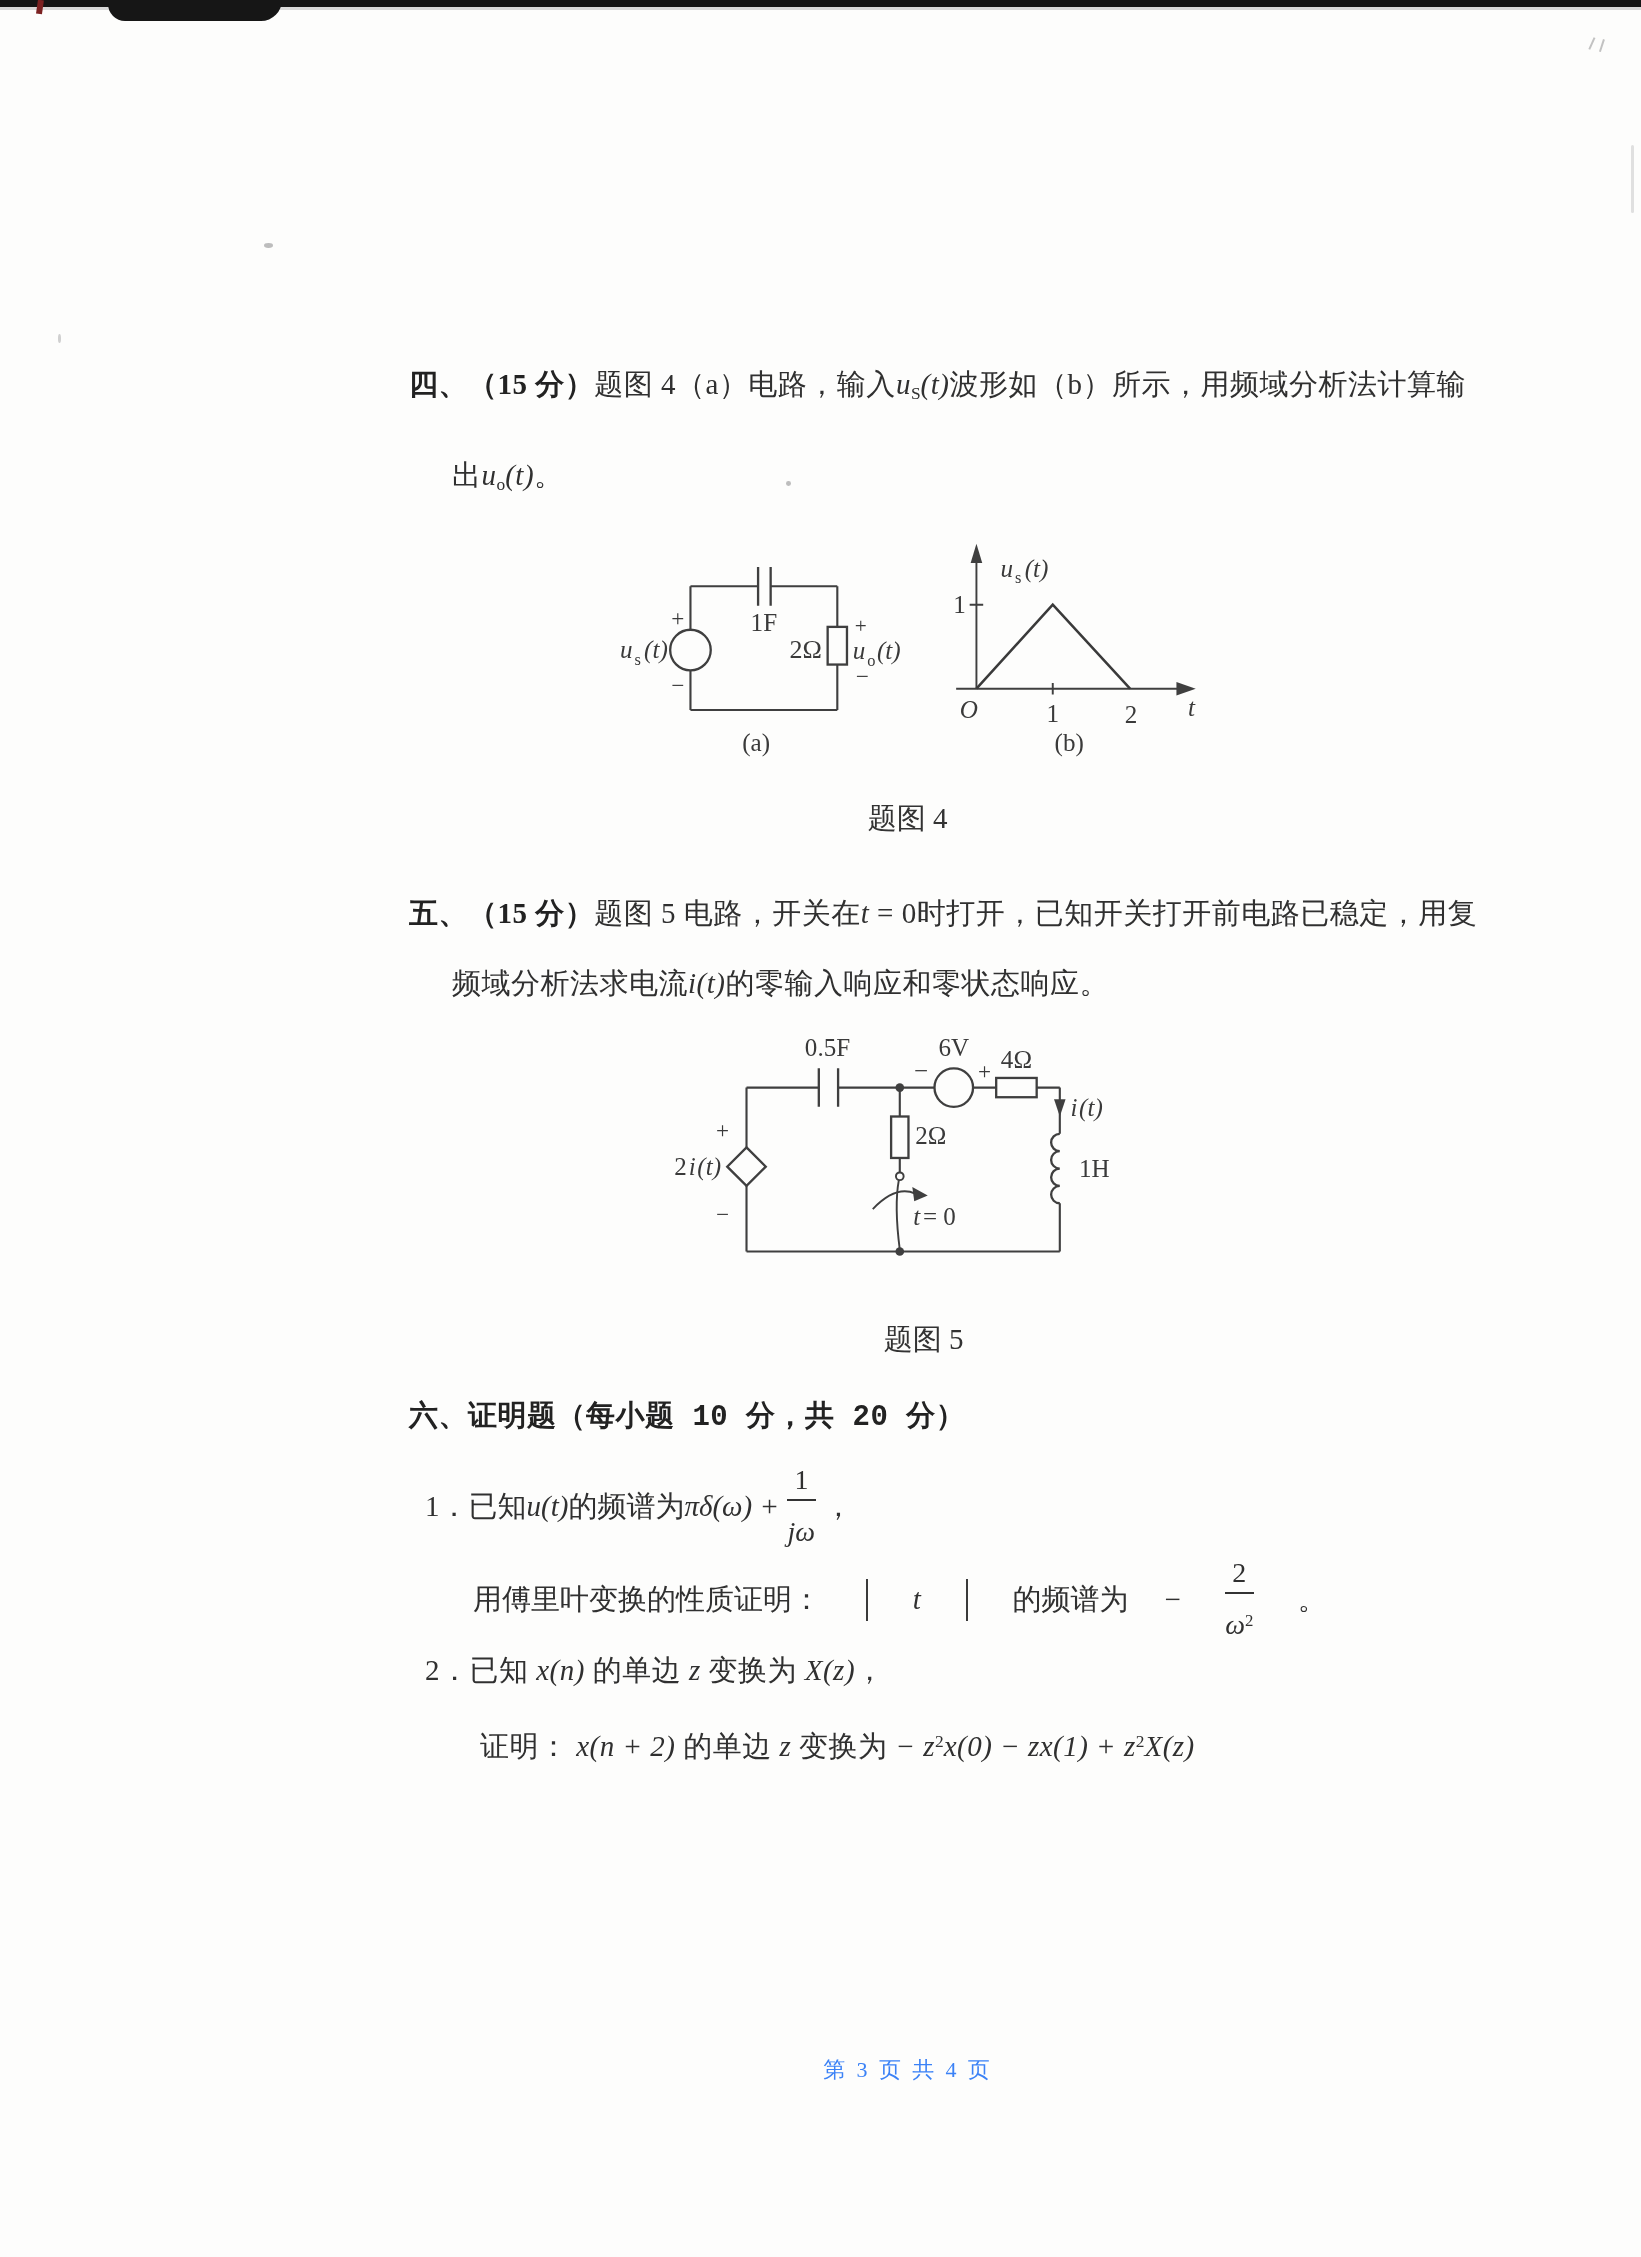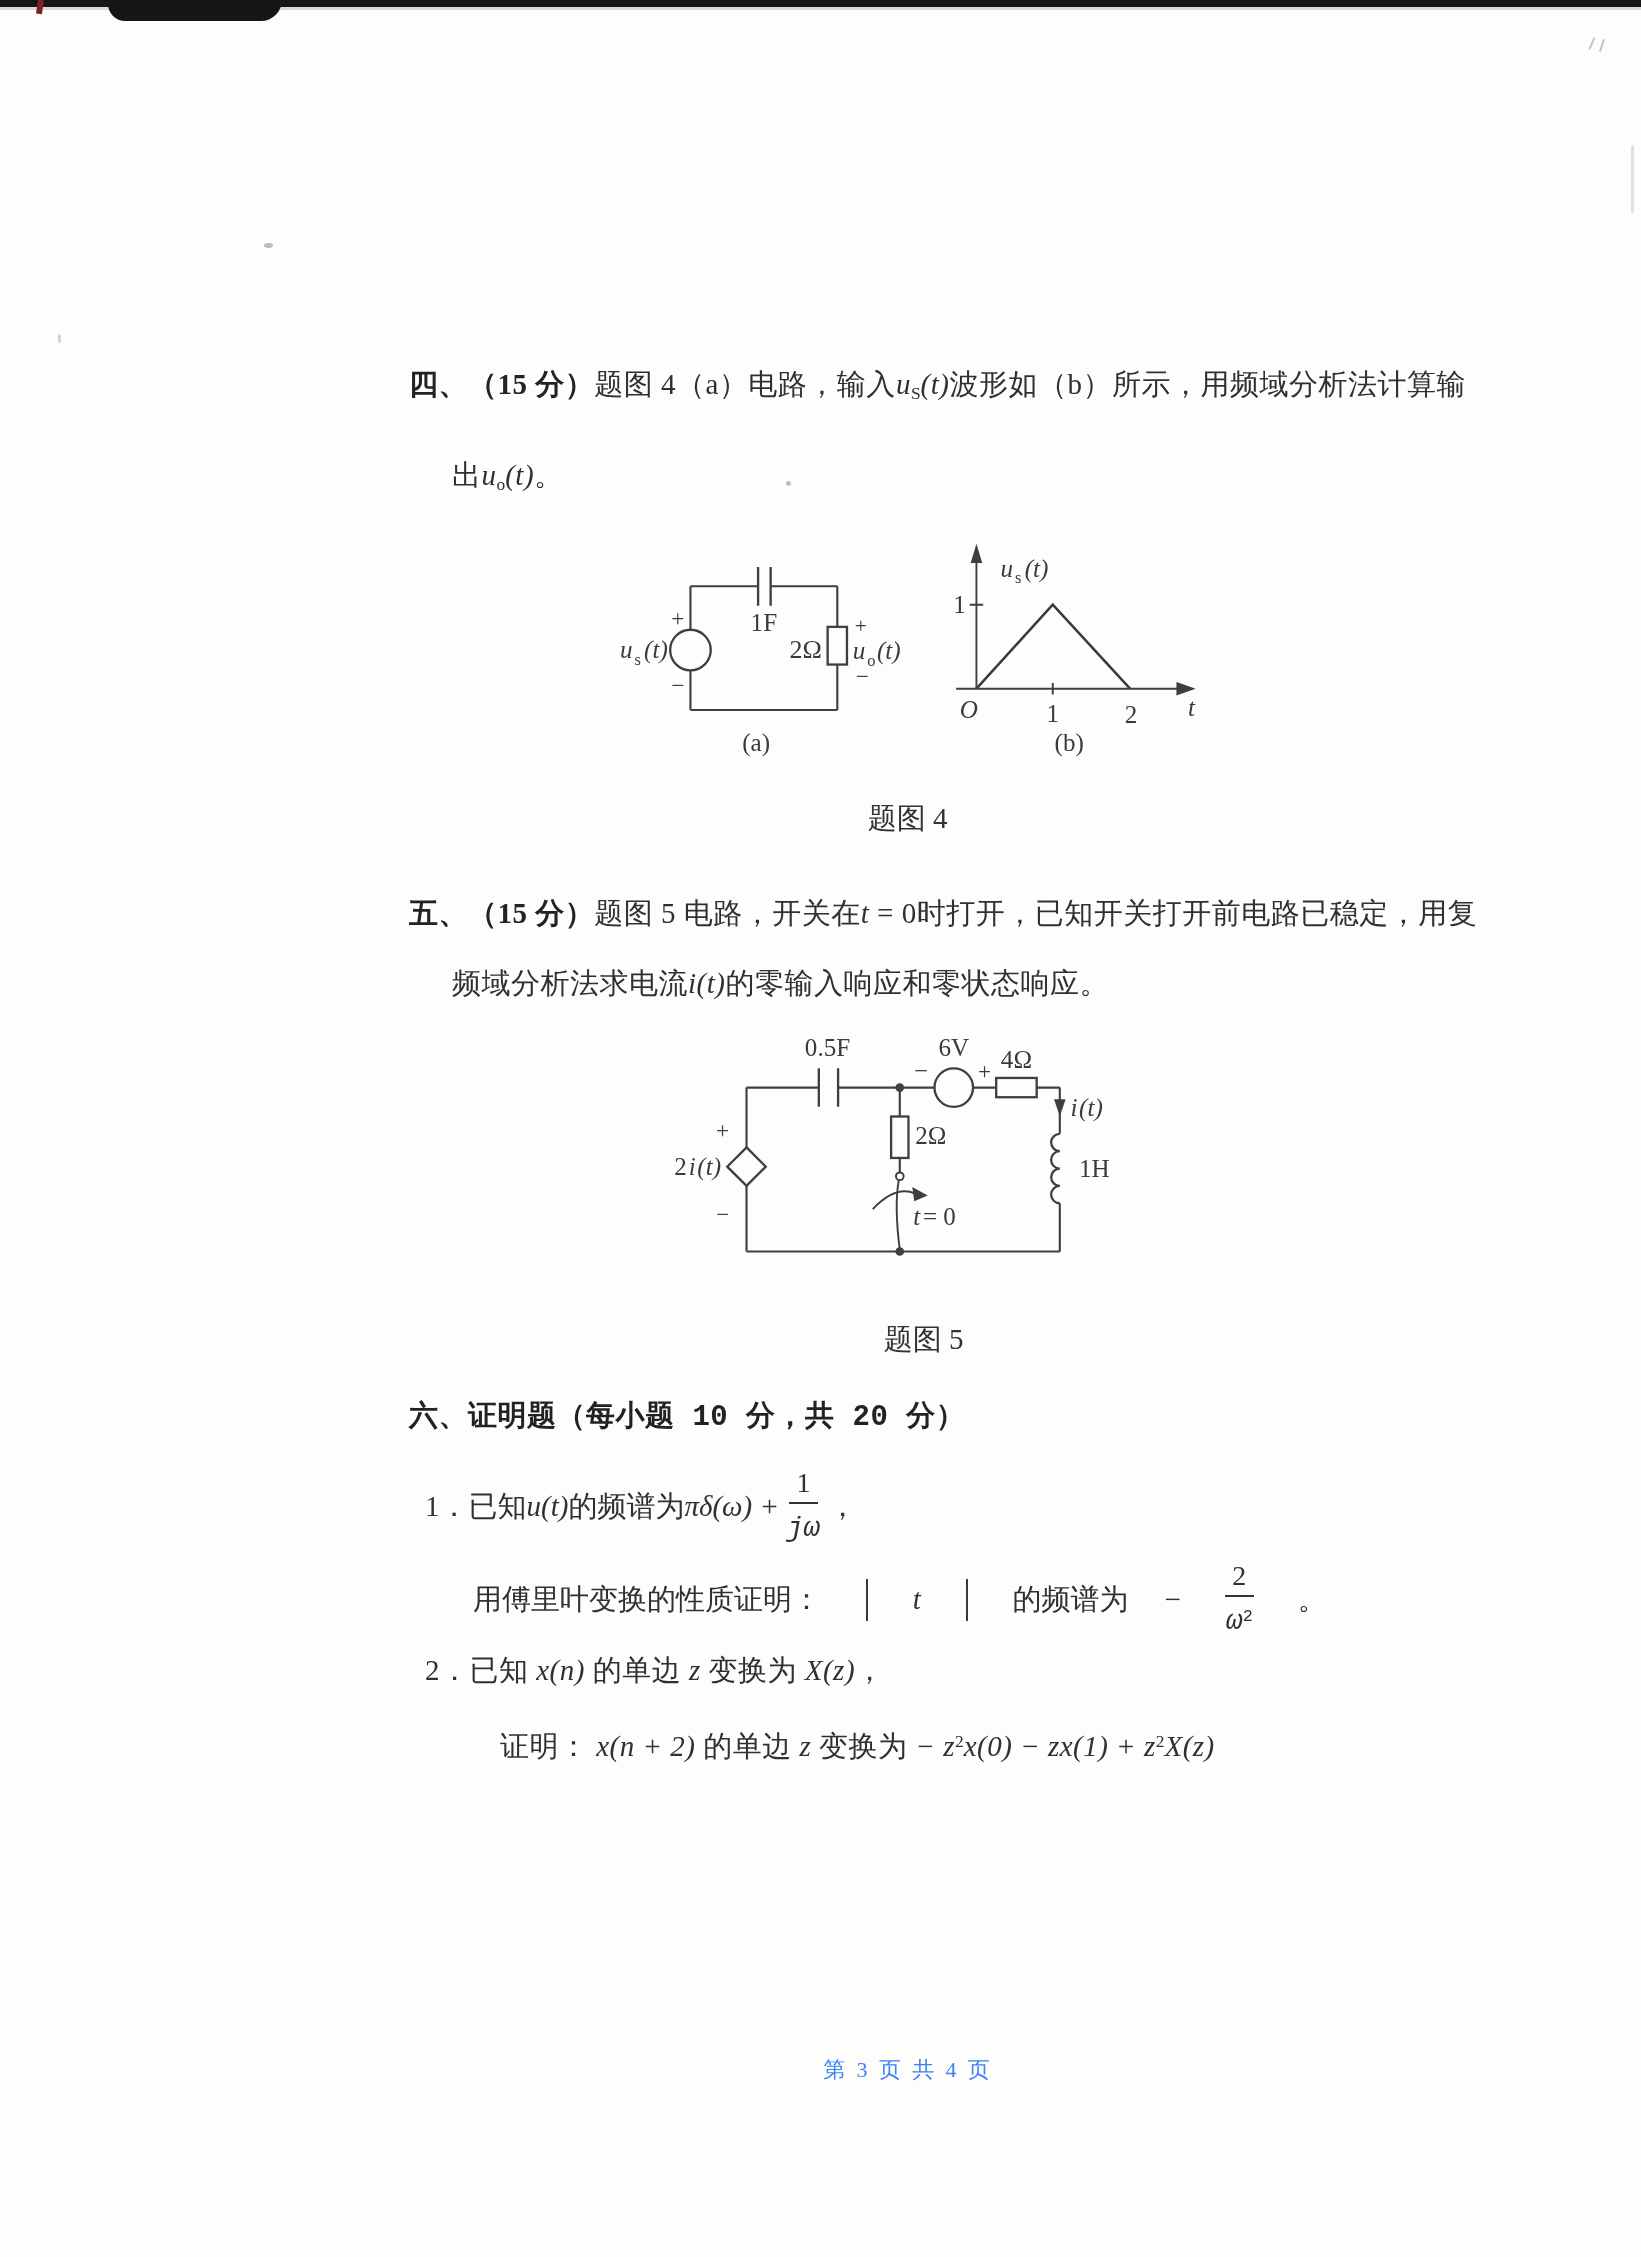--- a/index.html
+++ b/index.html
@@ -9,21 +9,21 @@
     overflow:hidden;
   }
   .line{position:absolute;white-space:nowrap;font-size:29px;line-height:35px;letter-spacing:0.5px;}
   .b{font-weight:bold;color:#222;}
   .m{font-style:italic;}
   .sub{font-size:0.6em;vertical-align:-0.28em;letter-spacing:0;}
   sup.s2{font-size:0.6em;vertical-align:0.5em;letter-spacing:0;}
   .mathrow{position:absolute;display:flex;align-items:center;white-space:nowrap;font-size:29px;}
   .frac{display:inline-flex;flex-direction:column;align-items:center;margin:0 7.7px;font-size:28px;line-height:1.15;}
   .frac .num{display:block;padding:0 7.7px 2.9px;border-bottom:2.1px solid #333;}
-  .frac .den{display:block;padding-top:9px;font-family:Liberation Mono, monospace;}
+  .frac .den{display:block;padding-top:15px;}
   .vbar{display:inline-block;width:2.4px;height:42px;background:#3a3a3a;vertical-align:middle;margin:0 8.7px;}
   .caption{position:absolute;text-align:center;font-size:29px;color:#333;margin-top:30px;}
   .fig{position:absolute;}
   .fig text{font-family:"Liberation Serif","DejaVu Serif",serif;fill:#3a3a3a;}
   .fig .wire{stroke:#3f3f3f;stroke-width:2.2;fill:none;}
   .fig .thin{stroke:#3f3f3f;stroke-width:2;fill:none;}
   .fig .comp{stroke:#3f3f3f;stroke-width:2.4;fill:none;}
   .fig .fillshape{fill:#3f3f3f;stroke:none;}
   .footer{position:absolute;left:763px;top:2055px;width:290px;text-align:center;
           font-size:22px;letter-spacing:2.9px;color:#3b82f6;}
@@ -165,18 +165,18 @@
     <span class="num">2</span>
     <span class="den"><span class="m">ω</span><sup class="s2">2</sup></span>
   </span>
   <span>。</span>
 </div>
 
 <div class="line" style="left:425px;top:1653px;">
   <span>2．</span><span>已知 </span><span class="m">x(n)</span><span> 的单边 </span><span class="m">z</span><span> 变换为 </span><span class="m">X(z)</span><span>，</span>
 </div>
 
-<div class="line" style="left:480px;top:1724px;margin-left:20px;">
+<div class="line" style="left:480px;top:1724px;">
   <span>证明：  </span><span class="m">x(n + 2)</span><span> 的单边 </span><span class="m">z</span><span> 变换为 </span><span class="m">− z</span><sup class="s2">2</sup><span class="m">x(0) − zx(1) + z</span><sup class="s2">2</sup><span class="m">X(z)</span>
 </div>
 
 <div class="footer">第 3 页 共 4 页</div>
 
 
 </body></html>

